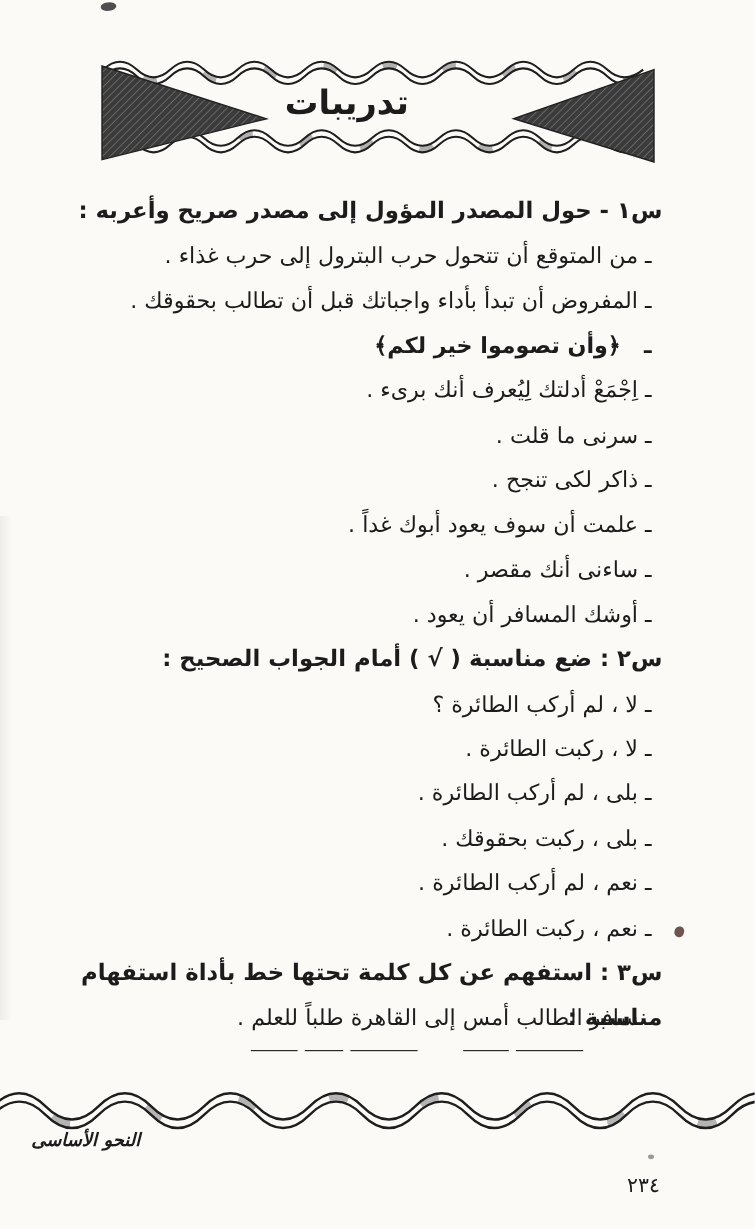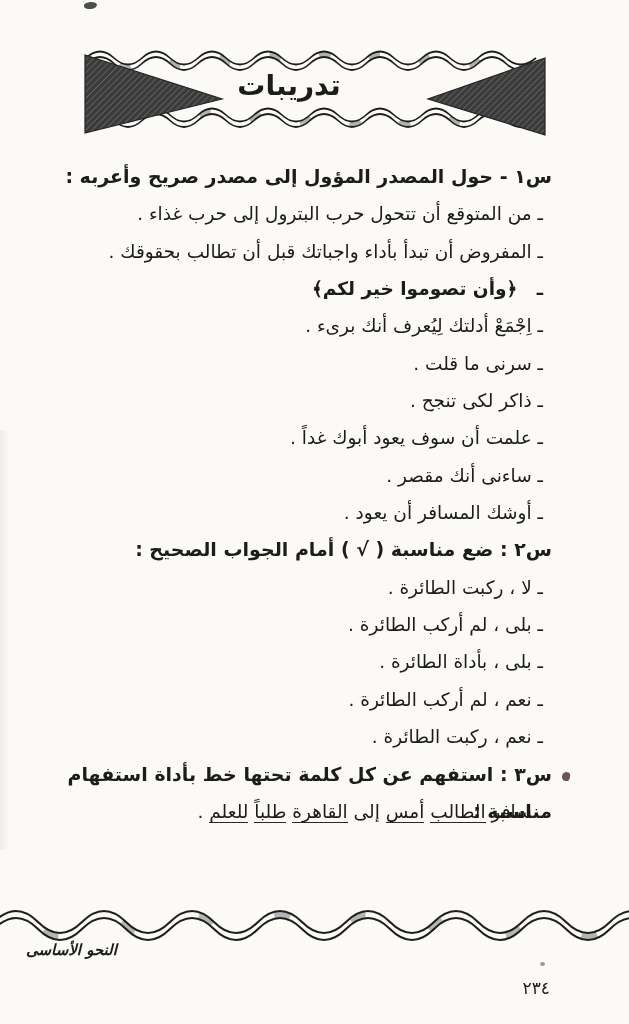--- a/index.html
+++ b/index.html
@@ -23,21 +23,21 @@
   .banner svg{position:absolute;left:0;top:0;}
   .banner-title{position:absolute;left:128px;top:26px;width:154px;height:36px;
     text-align:center;font-size:28px;font-weight:bold;direction:rtl;line-height:36px;}
 
   
   .content{position:absolute;top:158px;right:77px;left:36px;direction:rtl;}
   .line{height:37.35px;line-height:37.35px;white-space:pre-wrap;font-size:18.5px;}
   .line.q{font-weight:bold;font-size:19px;padding-right:0;}
   .line.item{padding-right:9px;}
   .line.verse{font-weight:bold;}
-  .u{border-bottom:1.6px solid #2a2a2a;padding-bottom:0;}
+  .u{border-bottom:1.6px solid #2a2a2a;padding-bottom:16px;}
 
   
   .bottom-wave{position:absolute;left:0;top:896px;width:629px;height:64px;}
 
   
   .footer-book{position:absolute;left:26px;top:941px;width:130px;font-size:15px;font-weight:bold;
     direction:rtl;text-align:left;font-family:"DejaVu Sans",sans-serif;font-style:italic;}
   .footer-page{position:absolute;left:490px;top:938px;width:60px;font-size:17px;direction:rtl;margin-top:40px;}
 </style>
 </head>
@@ -81,23 +81,24 @@
   <div class="line item">ـ المفروض أن تبدأ بأداء واجباتك قبل أن تطالب بحقوقك .</div>
   <div class="line item verse">ـ   ﴿وأن تصوموا خير لكم﴾</div>
   <div class="line item">ـ اِجْمَعْ أدلتك لِيُعرف أنك برىء .</div>
   <div class="line item">ـ سرنى ما قلت .</div>
   <div class="line item">ـ ذاكر لكى تنجح .</div>
   <div class="line item">ـ علمت أن سوف يعود أبوك غداً .</div>
   <div class="line item">ـ ساءنى أنك مقصر .</div>
   <div class="line item">ـ أوشك المسافر أن يعود .</div>
 
   <div class="line q">س٢ : ضع مناسبة ( √ ) أمام الجواب الصحيح :</div>
+  <div class="line item">ـ لا ، لم أركب الطائرة ؟</div>
   <div class="line item">ـ لا ، ركبت الطائرة .</div>
   <div class="line item">ـ بلى ، لم أركب الطائرة .</div>
-  <div class="line item">ـ بلى ، بأداة الطائرة .</div>
+  <div class="line item">ـ بلى ، ركبت بحقوقك .</div>
   <div class="line item">ـ نعم ، لم أركب الطائرة .</div>
   <div class="line item">ـ نعم ، ركبت الطائرة .</div>
 
   <div class="line q">س٣ : استفهم عن كل كلمة تحتها خط بأداة استفهام مناسبة :</div>
   <div class="line item"><span>ـ سافر </span><span class="u">الطالب</span><span> </span><span class="u">أمس</span><span> إلى </span><span class="u">القاهرة</span><span> </span><span class="u">طلباً</span><span> </span><span class="u">للعلم</span><span> .</span></div>
 </div>
 
 <svg class="bottom-wave" width="629" height="64" viewBox="0 0 629 64">
   <g fill="none">
     <path d="M-6,26 Q16,4 38,26 T82,26 T126,26 T170,26 T214,26 T258,26 T302,26 T346,26 T390,26 T434,26 T478,26 T522,26 T566,26 T610,26 T656,26" stroke="#a3a3a3" stroke-width="7" stroke-dasharray="16 72" stroke-dashoffset="30" transform="translate(0,3.5)" opacity="0.8"></path>

